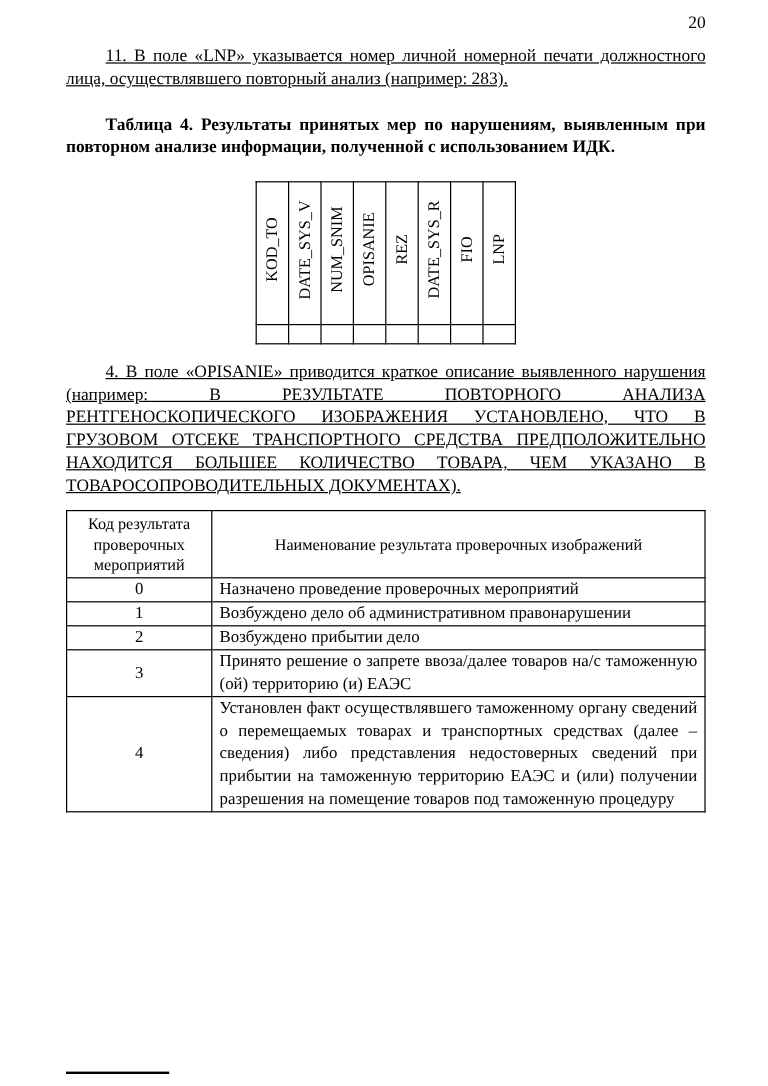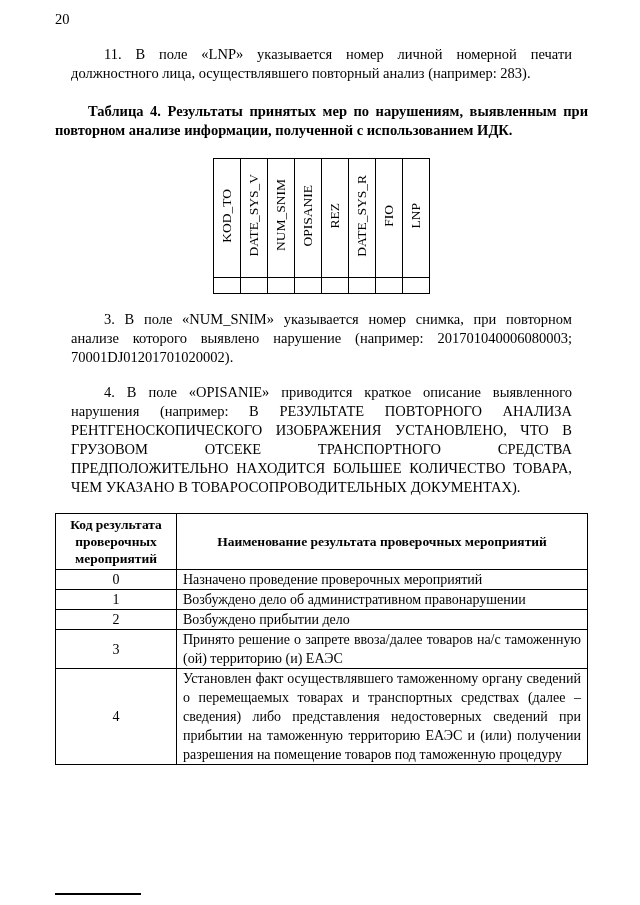--- a/index.html
+++ b/index.html
@@ -9,27 +9,28 @@
     background:#ffffff;
     color:#000;
     font-family:"Liberation Serif","DejaVu Serif",serif;
     font-size:14.5px;
     line-height:19px;
     overflow:hidden;
     box-sizing:border-box;
     padding:10px 52px 0 55px;
   }
   .page-number{
-    text-align:left;
+    text-align:right;
     margin-bottom:9px;
   }
   p.para{
-    margin:16px;
+    margin:0;
     text-align:justify;
     text-indent:33px;
+    text-decoration:underline;
   }
   p.caption{
     margin:19px 0 18px 0;
     font-weight:bold;
     text-align:justify;
     text-indent:33px;
   }
   
   table.fields-table{
     border-collapse:collapse;
@@ -62,21 +63,21 @@
     font-size:14px;
     line-height:19px;
   }
   table.results-table th,
   table.results-table td{
     border:1px solid #000;
     padding:0 5px;
     vertical-align:middle;
   }
   table.results-table th{
-    font-weight:bold;
+    font-weight:normal;
     text-align:center;
     font-size:13.5px;
     line-height:17px;
     padding:2px 4px;
     margin-top:36px;
   }
   table.results-table .code-col{width:112px;}
   table.results-table td.code-cell{
     text-align:center;
   }
@@ -121,28 +122,27 @@
       <td></td>
       <td></td>
       <td></td>
       <td></td>
       <td></td>
       <td></td>
     </tr>
   </tbody>
     </table>
 
-  <p class="para">3. В поле «NUM_SNIM» указывается номер снимка, при повторном анализе которого выявлено нарушение (например: 201701040006080003; 70001DJ01201701020002).</p>
   <p class="para">4. В поле «OPISANIE» приводится краткое описание выявленного нарушения (например: В РЕЗУЛЬТАТЕ ПОВТОРНОГО АНАЛИЗА РЕНТГЕНОСКОПИЧЕСКОГО ИЗОБРАЖЕНИЯ УСТАНОВЛЕНО, ЧТО В ГРУЗОВОМ ОТСЕКЕ ТРАНСПОРТНОГО СРЕДСТВА ПРЕДПОЛОЖИТЕЛЬНО НАХОДИТСЯ БОЛЬШЕЕ КОЛИЧЕСТВО ТОВАРА, ЧЕМ УКАЗАНО В ТОВАРОСОПРОВОДИТЕЛЬНЫХ ДОКУМЕНТАХ).</p>
 
   <table class="results-table">
     <tbody>
         <tr>
       <th class="code-col">Код результата проверочных мероприятий</th>
-      <th>Наименование результата проверочных мероприятий</th>
+      <th>Наименование результата проверочных изображений</th>
     </tr>
     <tr>
       <td class="code-cell">0</td>
       <td class="name-cell">Назначено проведение проверочных мероприятий</td>
     </tr>
     <tr>
       <td class="code-cell">1</td>
       <td class="name-cell">Возбуждено дело об административном правонарушении</td>
     </tr>
     <tr>

